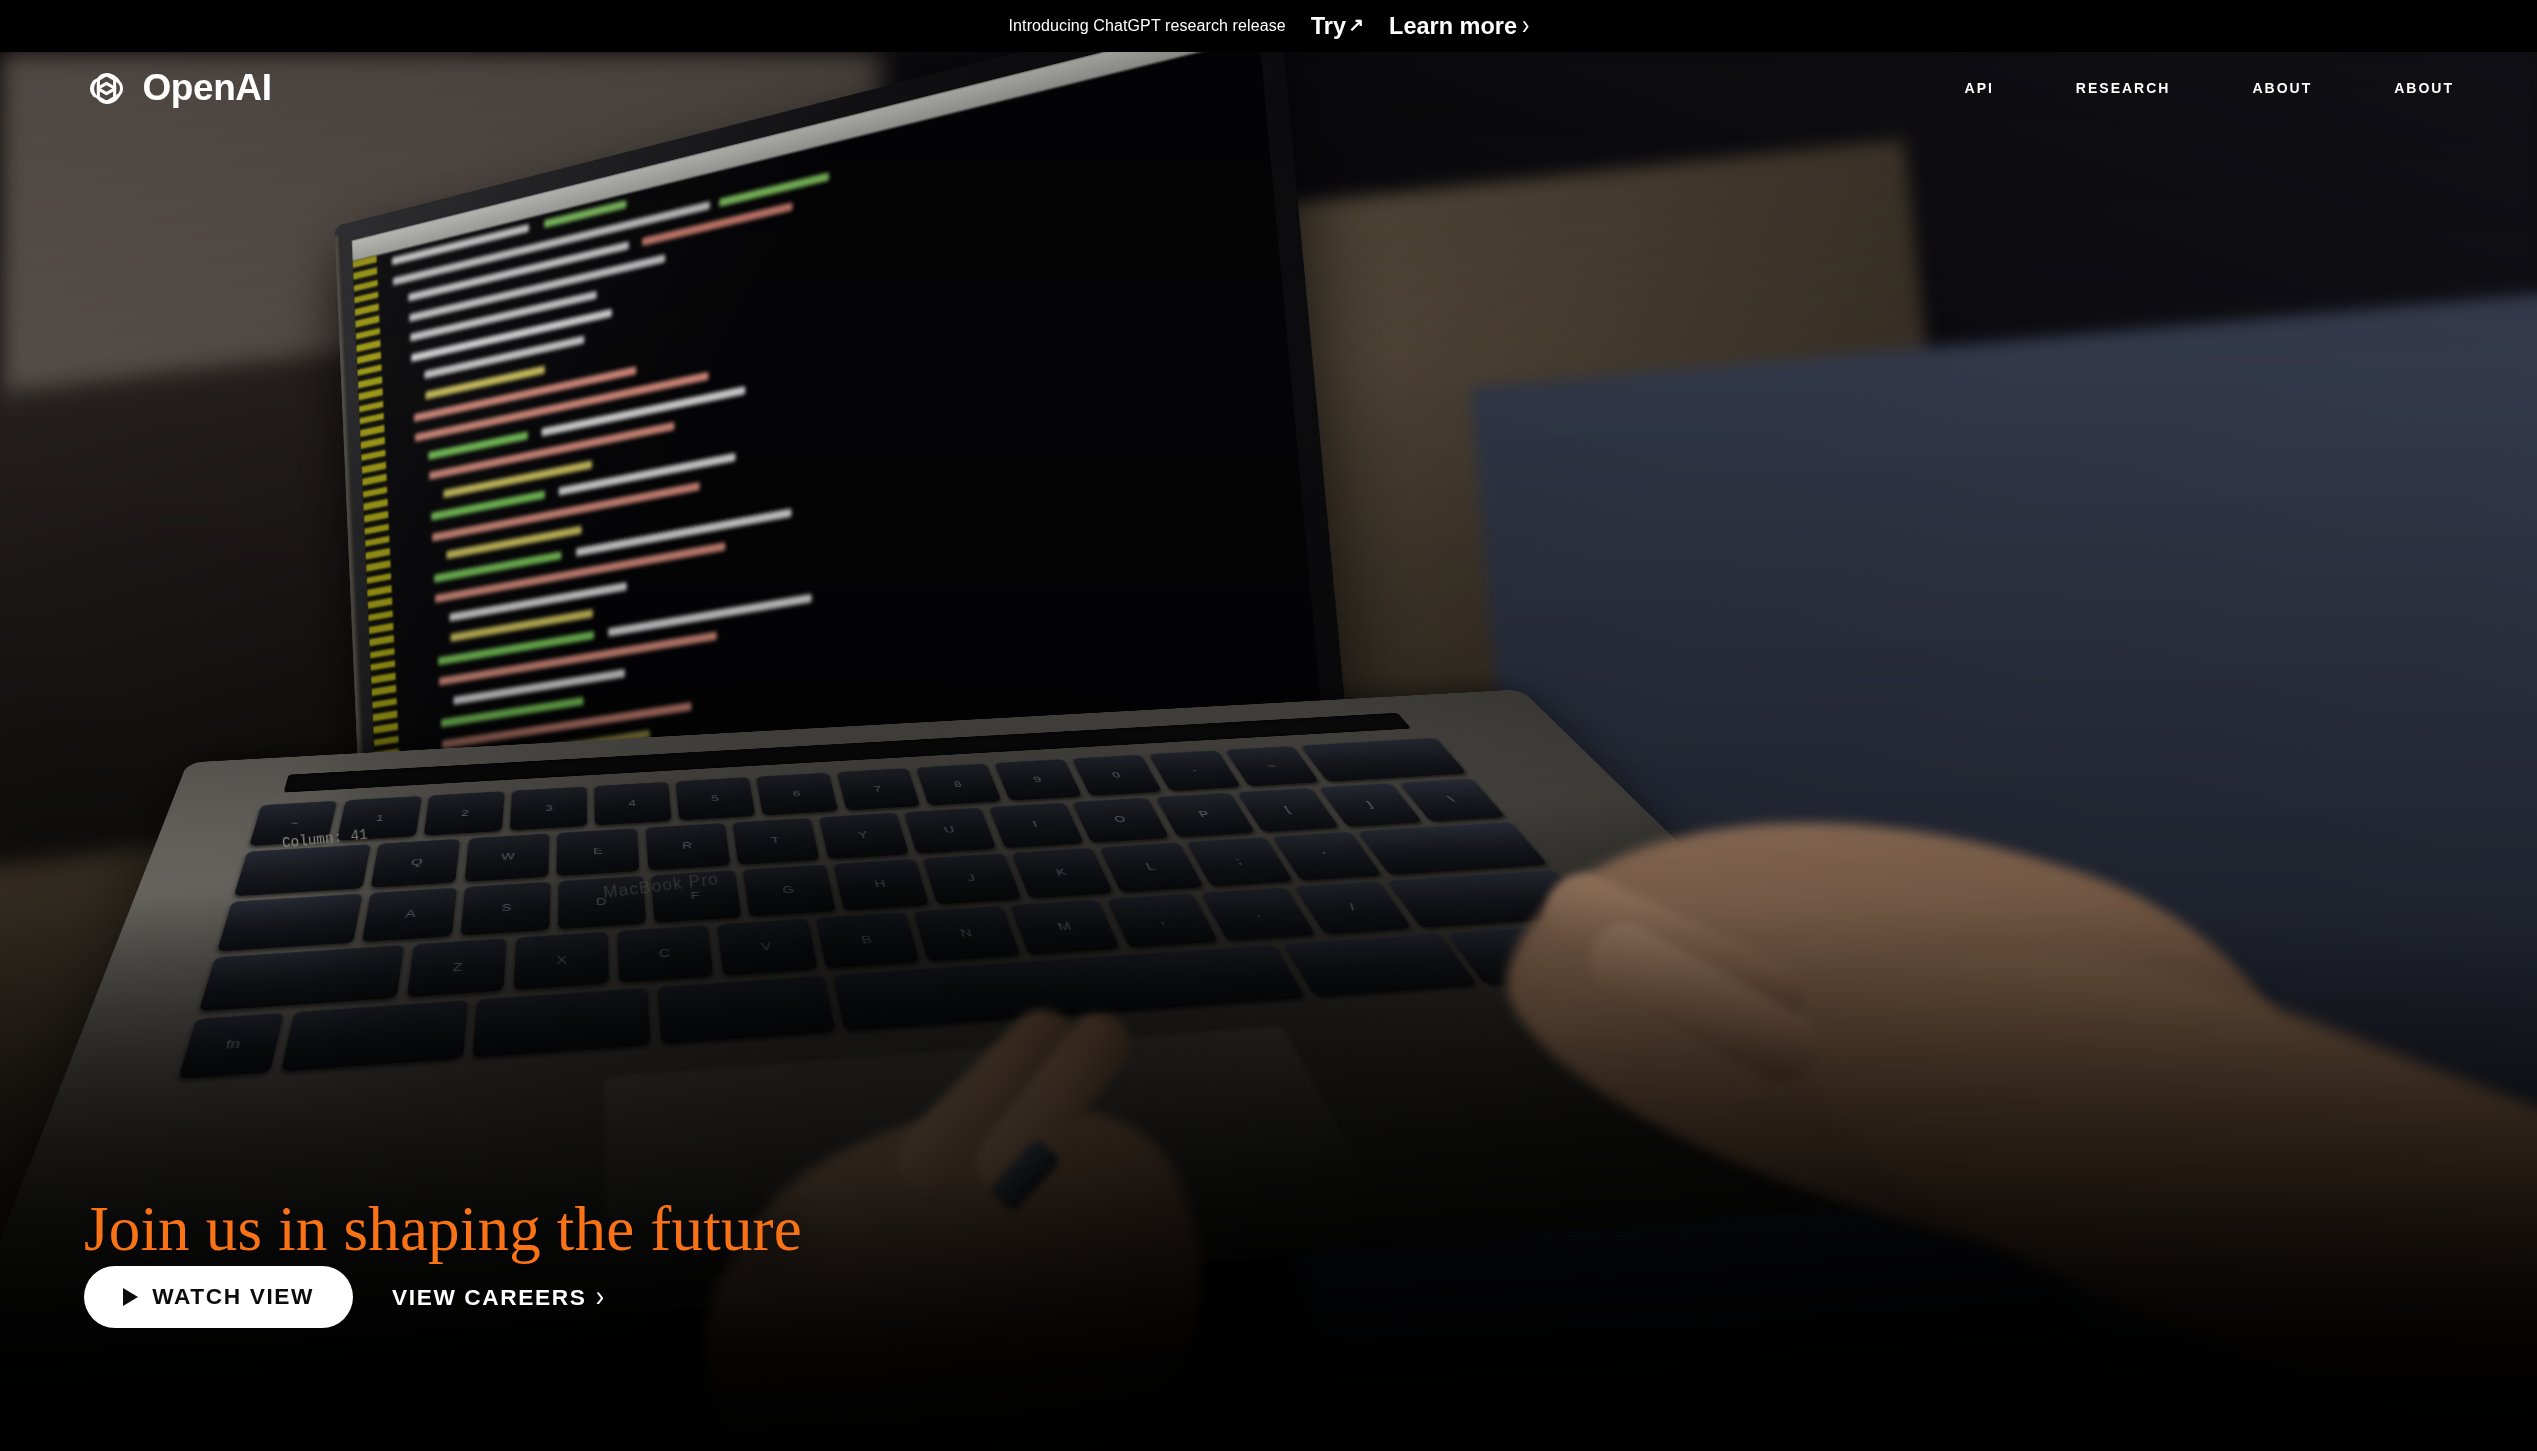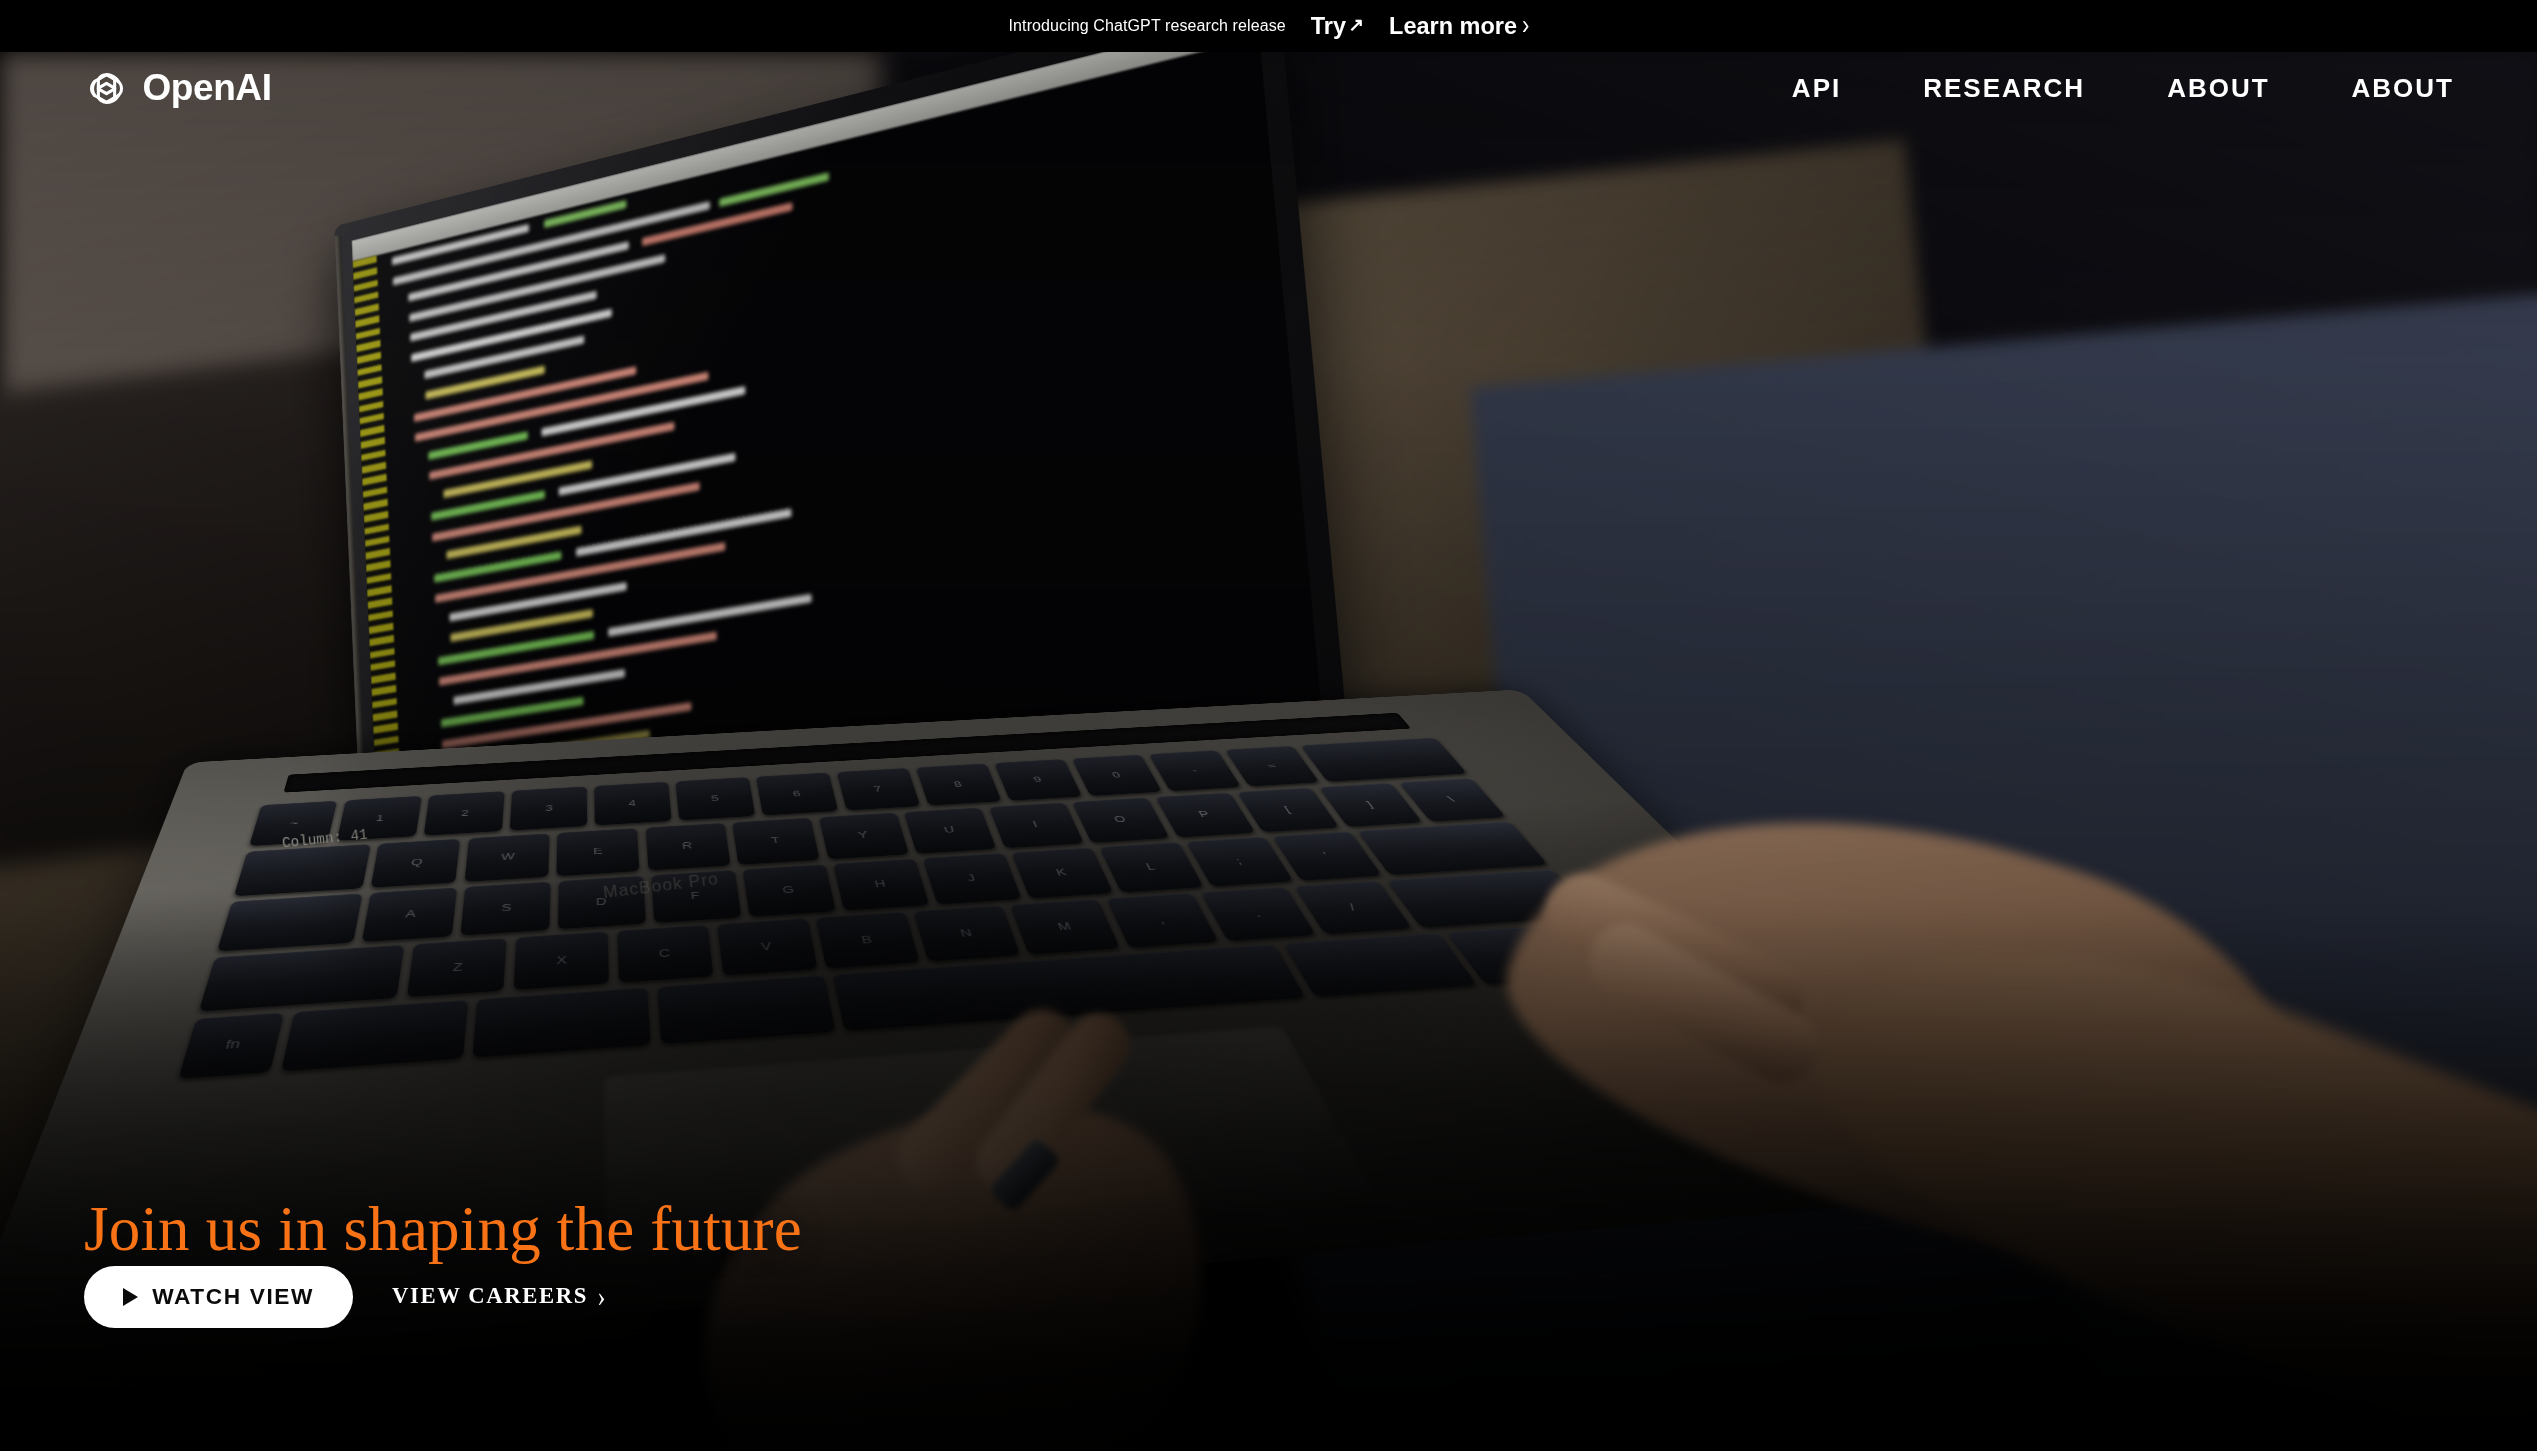--- a/index.html
+++ b/index.html
@@ -380,21 +380,21 @@
     letter-spacing: -0.4px;
   }
   .main-nav {
     margin-left: auto;
     display: flex;
     align-items: center;
     gap: 0;
   }
   .nav-link {
     color: #ffffff;
-    font-size: 26px;
+    font-size: 14px;
     font-weight: 700;
     letter-spacing: 2px;
     text-decoration: none;
     padding: 8.4px 0;
     margin-left: 82px;
     font-family: "Liberation Sans", sans-serif;
   }
   .nav-link:first-child { margin-left: 0; }
 
   
@@ -441,24 +441,23 @@
     border-bottom: 9.2px solid transparent;
     display: inline-block;
   }
   .link-careers {
     color: #ffffff;
     font-size: 22.7px;
     font-weight: 700;
     letter-spacing: 1.6px;
     text-decoration: none;
     display: inline-flex;
-    align-items: flex-start;
+    align-items: flex-end;
     gap: 9.2px;
     text-shadow: 0 0.8px 10px rgba(0,0,0,0.5);
-    font-family: Liberation Serif, serif;
   }
   .link-careers .chev2 {
     font-size: 25px;
     font-weight: 400;
     transform: scaleY(1.2) translateY(-0.8px);
     display: inline-block;
   }
 </style>
 </head>
 <body>

